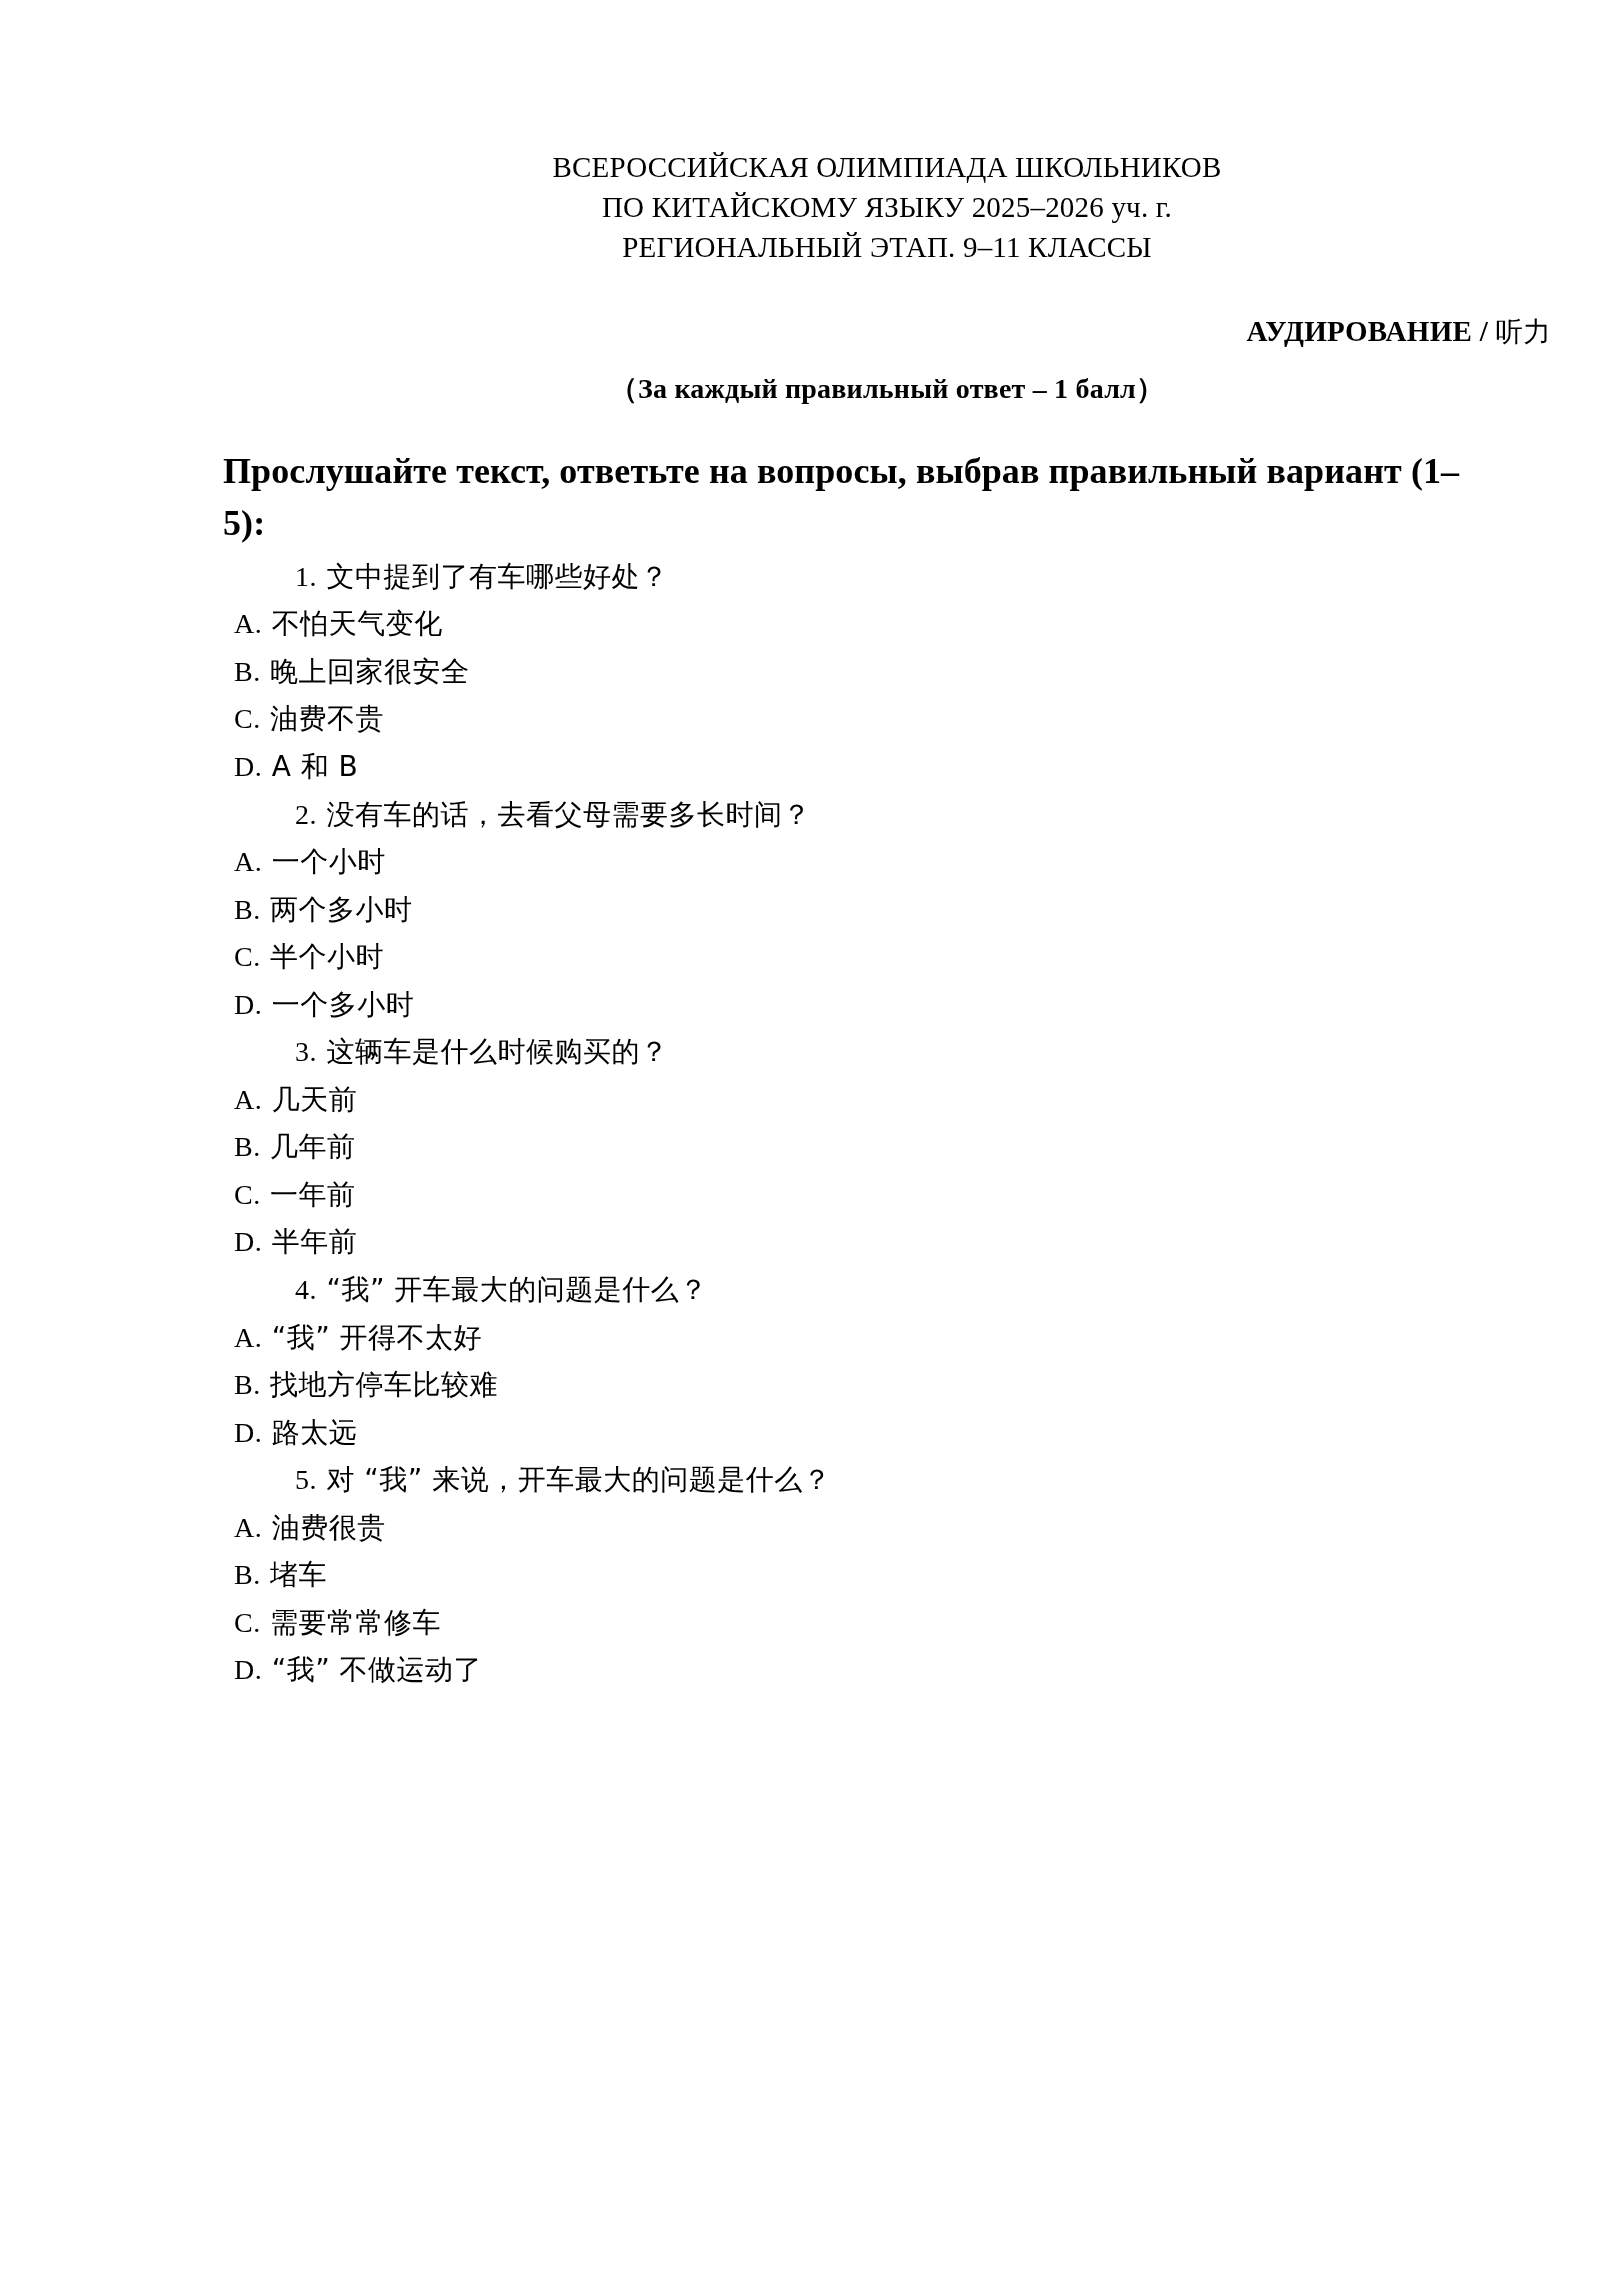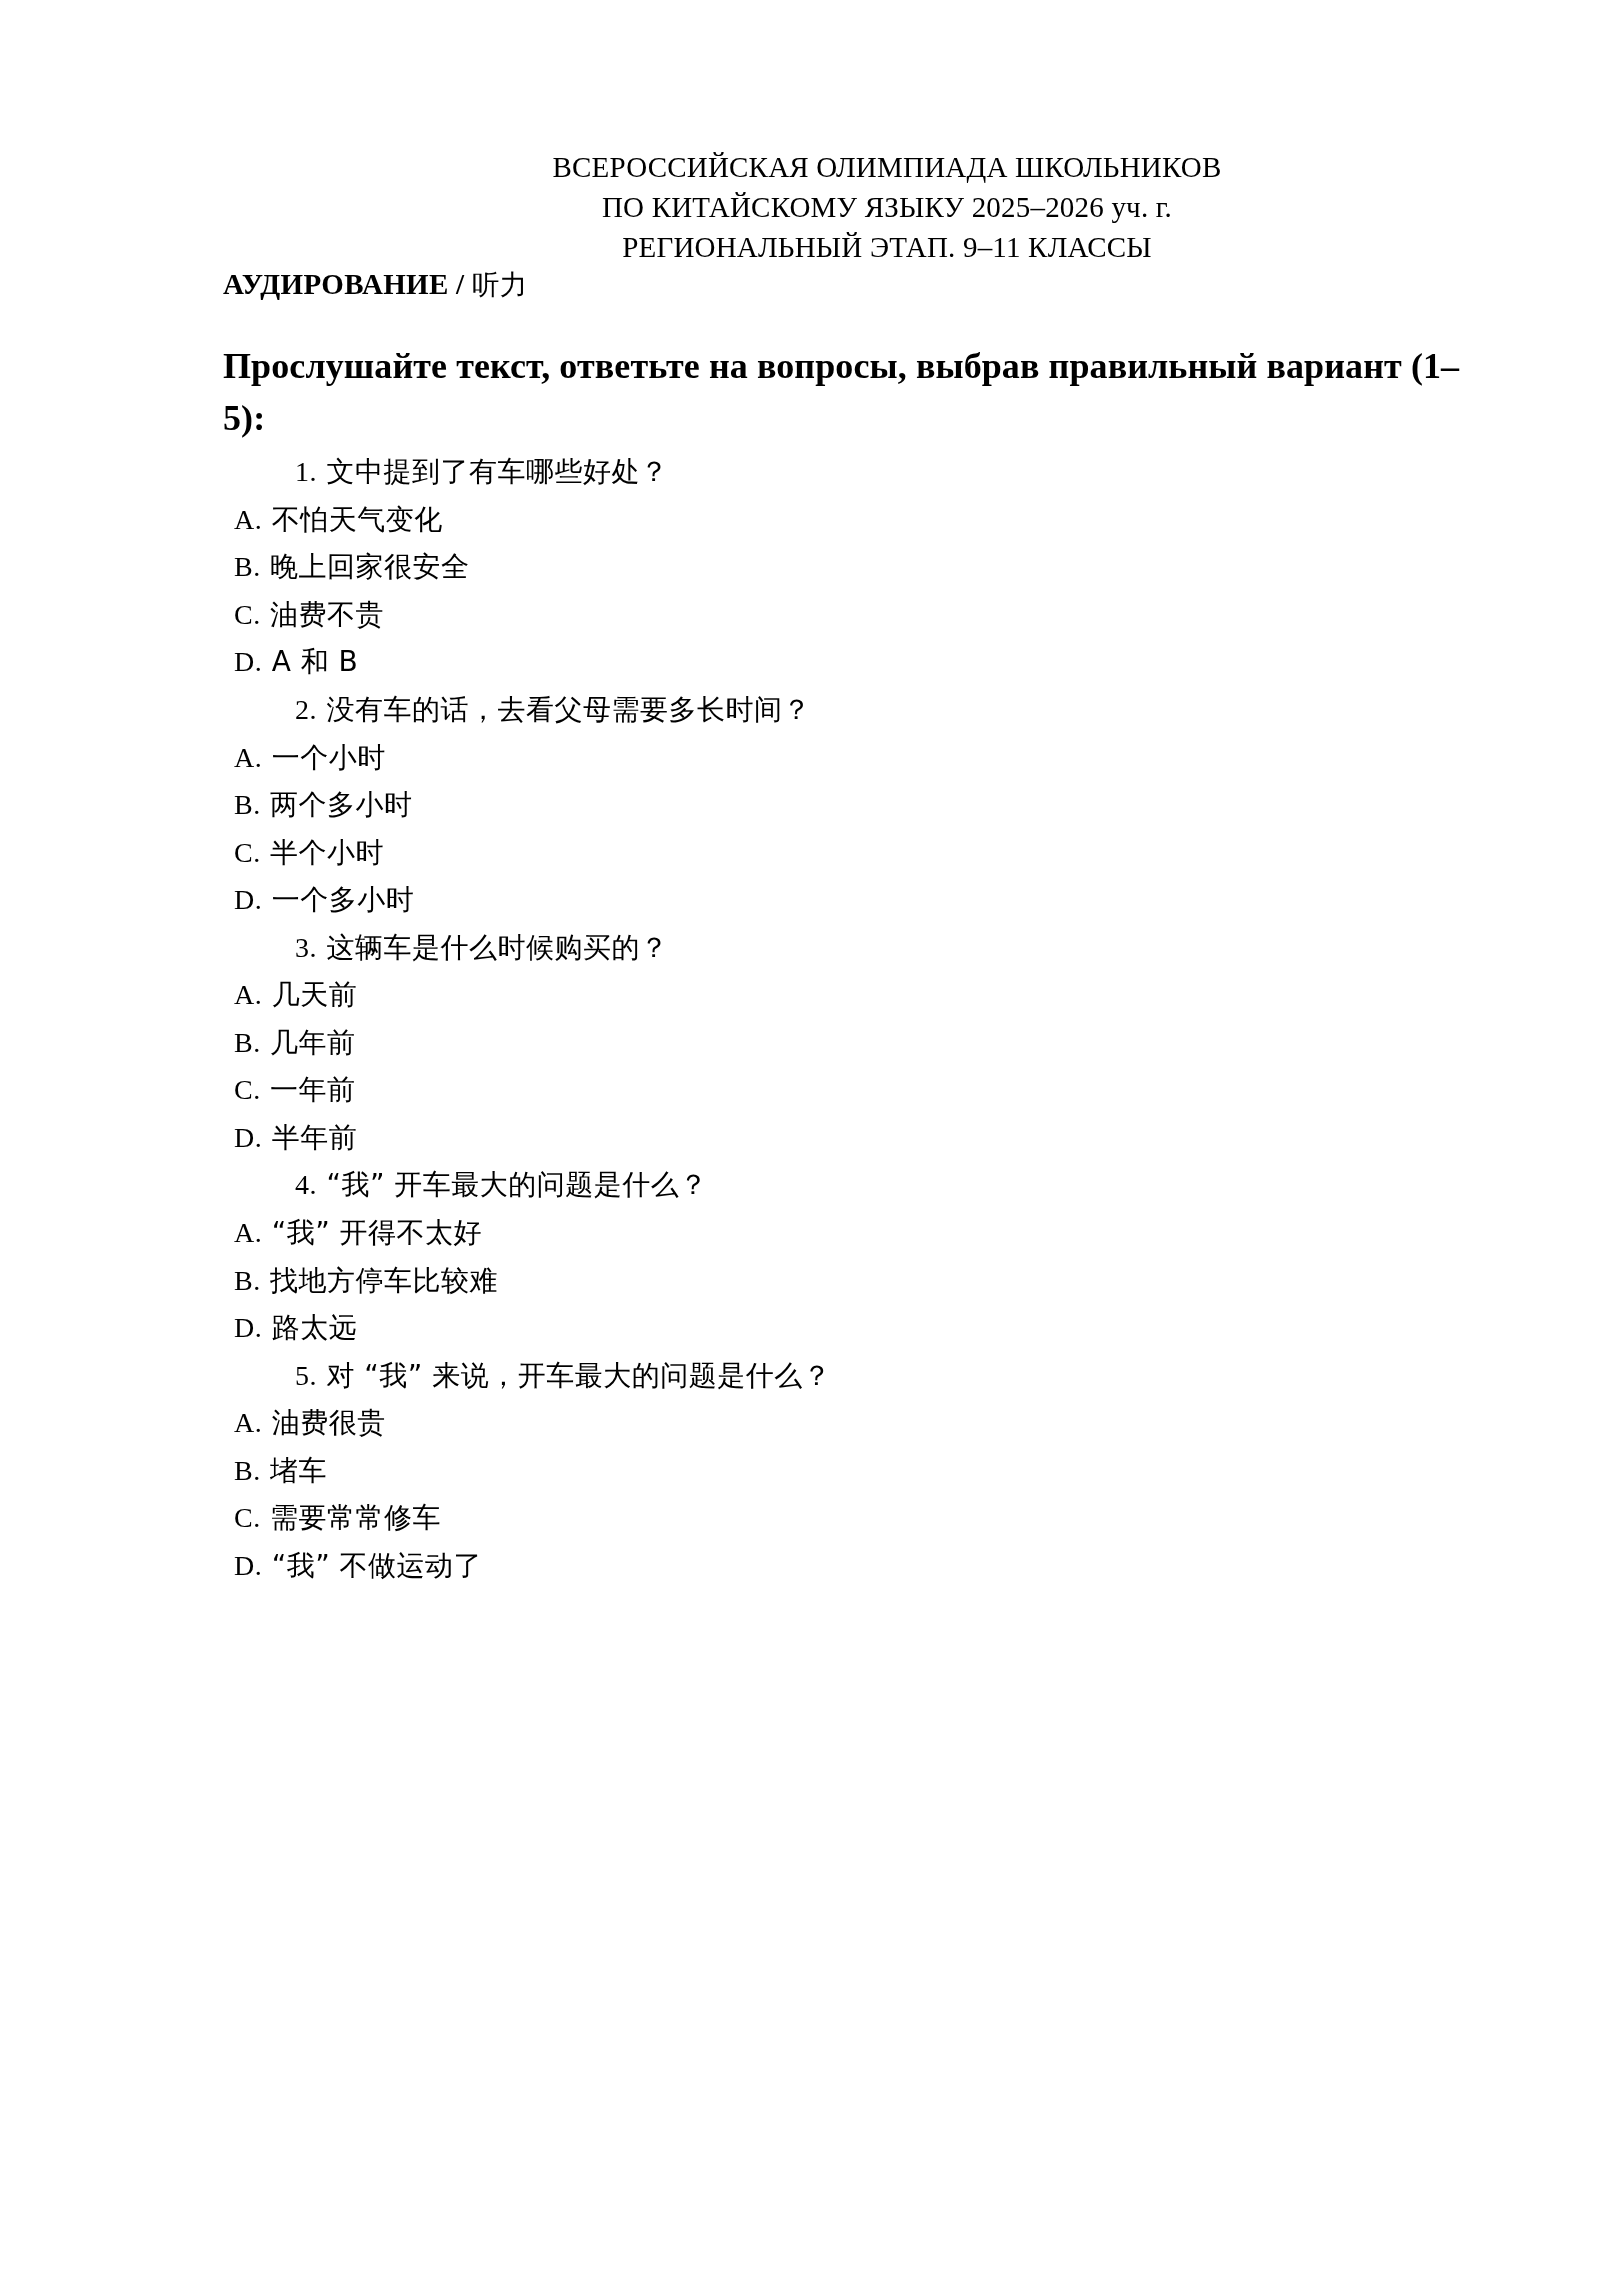--- a/index.html
+++ b/index.html
@@ -24,23 +24,24 @@
   .header {
     text-align: center;
     font-size: 29px;
     line-height: 1.38;
     letter-spacing: 0.2px;
   }
   .header-line {
     white-space: nowrap;
   }
   .section-title {
-    text-align: left;
+    text-align: right;
     font-size: 29px;
     font-weight: bold;
+    margin-top: 47px;
     letter-spacing: 0.3px;
   }
   .section-title .cjk {
     font-weight: normal;
     font-family: "DejaVu Sans", "Liberation Sans", sans-serif;
     font-size: 27.4px;
   }
   .section-sub {
     text-align: center;
     font-size: 28px;
@@ -93,20 +94,21 @@
 <div class="page">
 
   <div class="header">
     <div class="header-line">ВСЕРОССИЙСКАЯ ОЛИМПИАДА ШКОЛЬНИКОВ</div>
     <div class="header-line">ПО КИТАЙСКОМУ ЯЗЫКУ 2025–2026 уч. г.</div>
     <div class="header-line">РЕГИОНАЛЬНЫЙ ЭТАП. 9–11 КЛАССЫ</div>
   </div>
 
   <div class="section-title"><span>АУДИРОВАНИЕ / </span><span class="cjk">听力</span></div>
 
+  <div class="section-sub">（За каждый правильный ответ – 1 балл）</div>
 
   <div class="instruction">Прослушайте текст, ответьте на вопросы, выбрав правильный вариант (1–5):</div>
 
   <div class="qlist">
 
     <div class="question">
       <div class="q-stem"><span class="qnum">1.</span>&nbsp;<span>文中提到了有车哪些好处？</span></div>
       <div class="opt"><span class="letter">A.</span>&nbsp;<span>不怕天气变化</span></div>
       <div class="opt"><span class="letter">B.</span>&nbsp;<span>晚上回家很安全</span></div>
       <div class="opt"><span class="letter">C.</span>&nbsp;<span>油费不贵</span></div>

